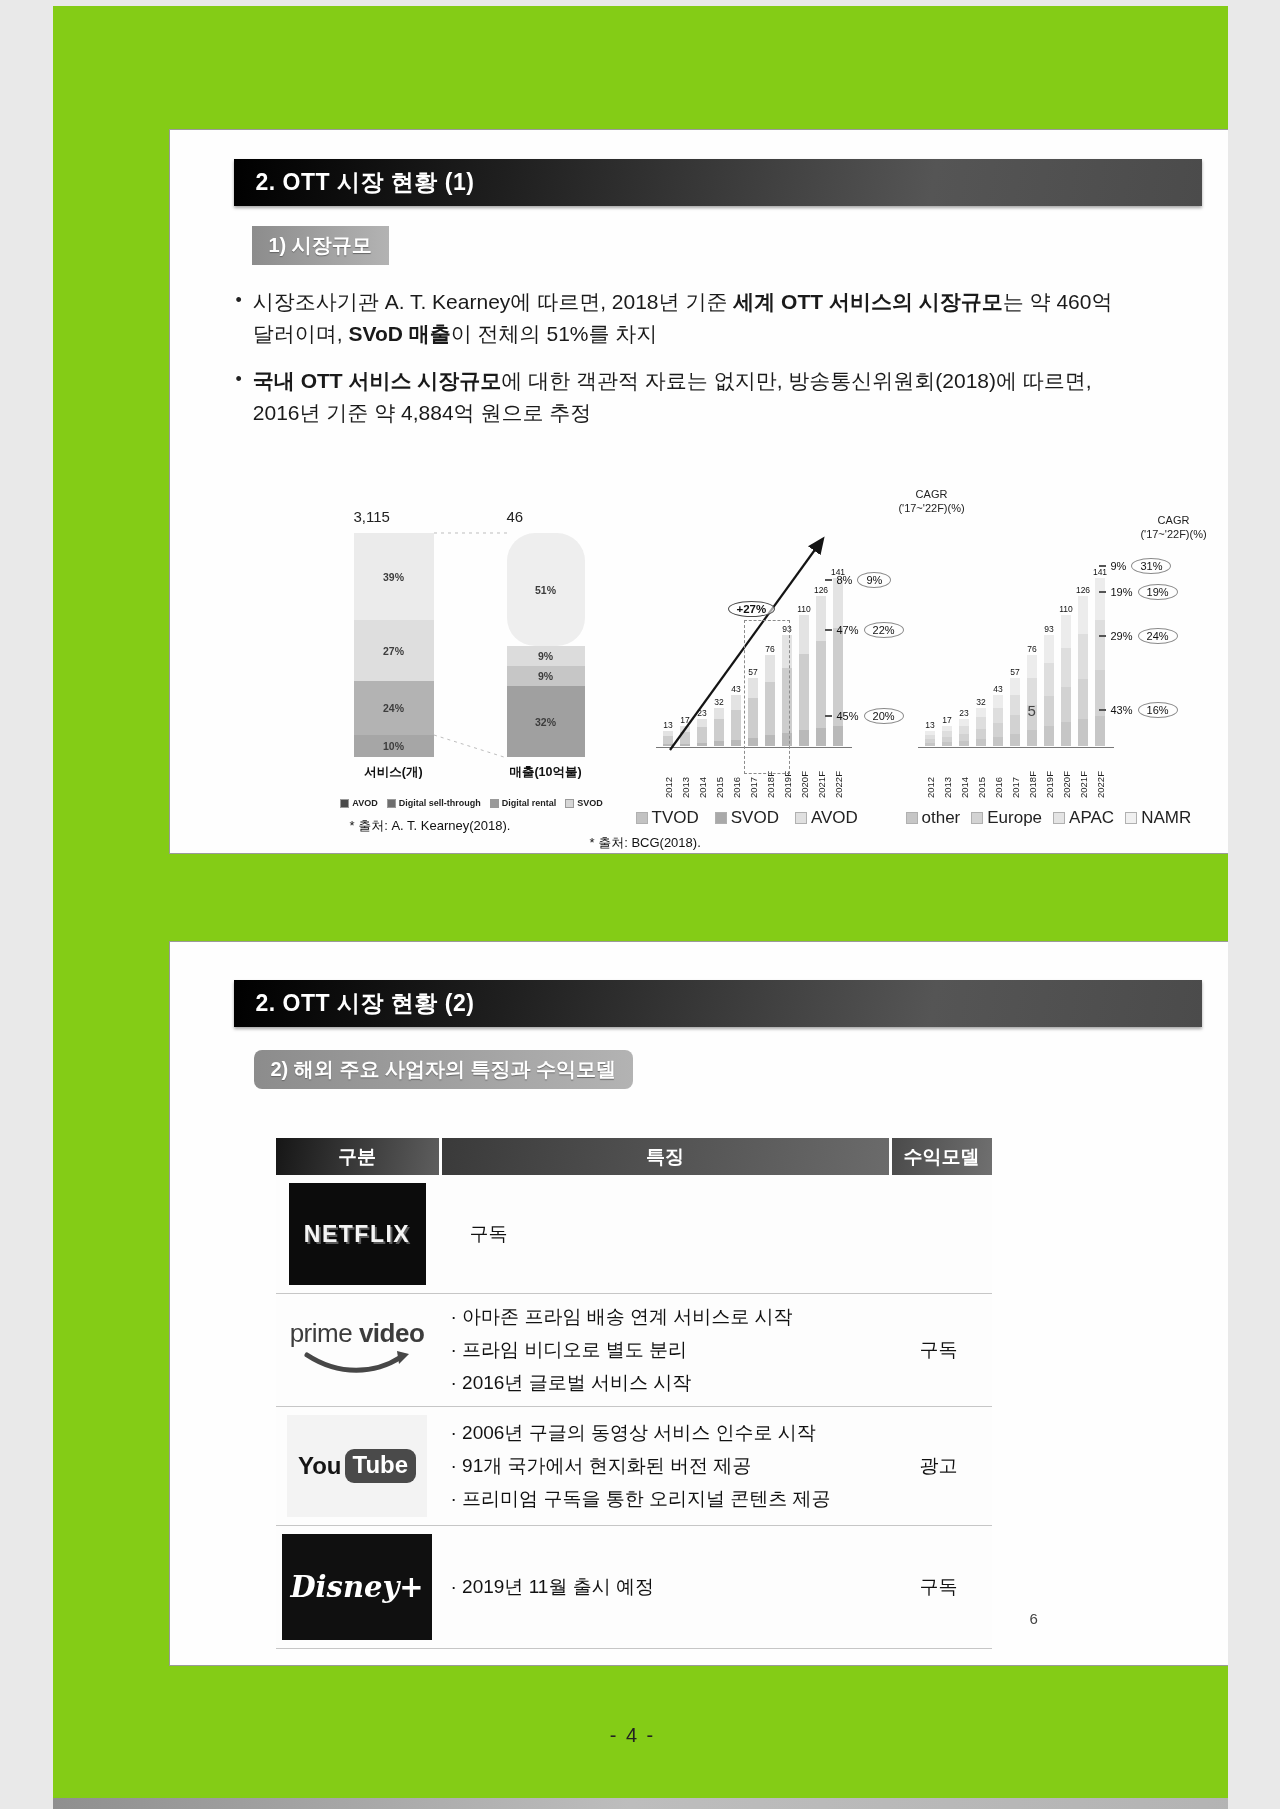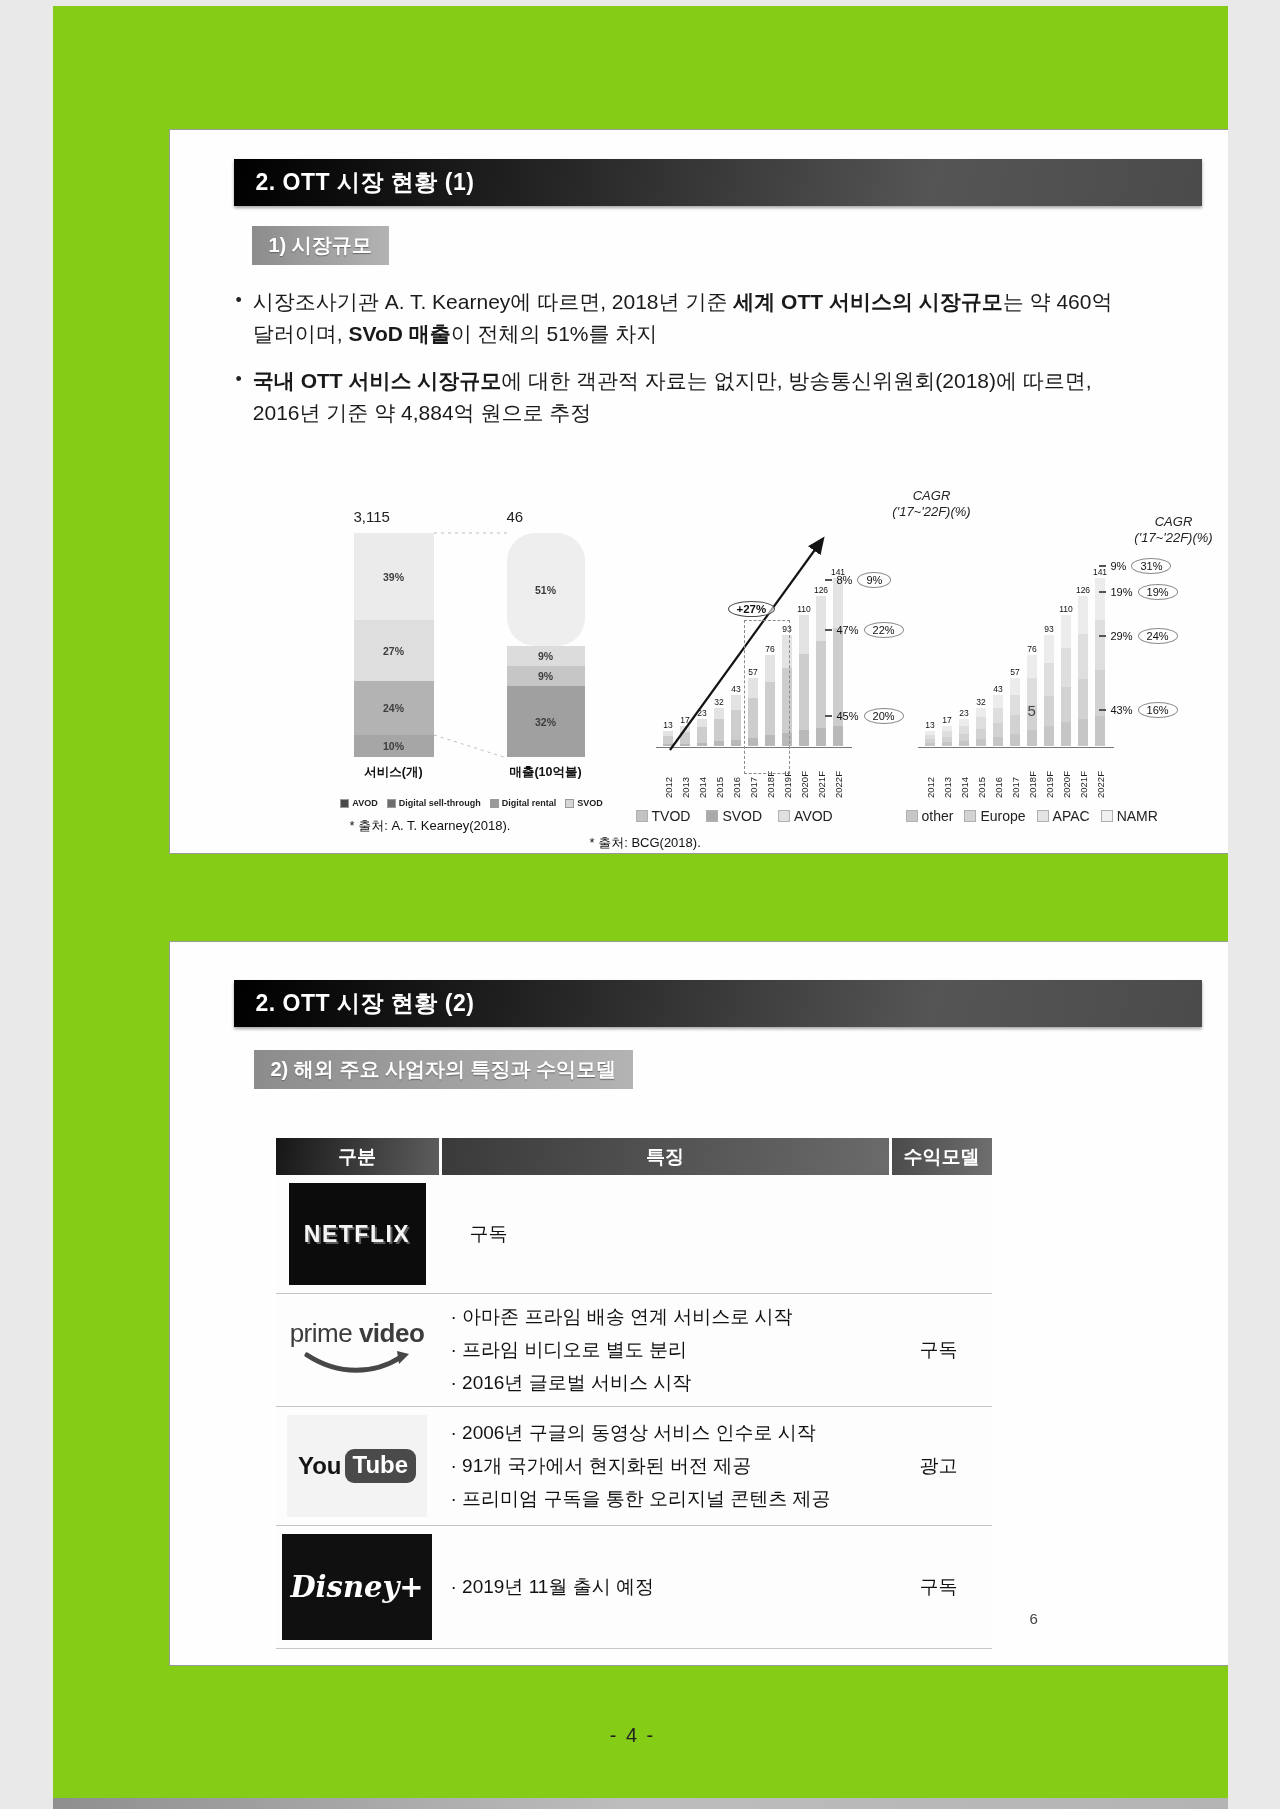--- a/index.html
+++ b/index.html
@@ -11,21 +11,21 @@
   #slide2{top:935px;}
   .slide-title{position:absolute;left:64px;width:968px;height:47px;
         background:linear-gradient(100deg,#000 0%,#1f1f1f 28%,#555 72%,#4b4b4b 100%);
         color:#fff;display:flex;align-items:center;padding-left:22px;box-sizing:border-box;
         font-size:23px;font-weight:bold;letter-spacing:.5px;box-shadow:0 2px 3px rgba(0,0,0,.35);}
   #slide1 .slide-title{top:29px;}
   #slide2 .slide-title{top:38px;}
   .section-label{position:absolute;display:inline-block;background:linear-gradient(to right,#8c8c8c,#b3b3b3);
         color:#fff;font-weight:bold;font-size:20px;padding:6px 17px;text-shadow:0 1px 1px #666;}
   #slide1 .section-label{left:82px;top:96px;}
-  #slide2 .section-label{left:84px;top:108px;}
+  #slide2 .section-label{left:84px;top:108px;border-radius:8px;}
   .bullets{position:absolute;left:66px;top:156px;width:920px;list-style:none;margin:0;padding:0;}
   .bullets li{display:flex;font-size:21px;color:#1a1a1a;line-height:1.5;margin-bottom:16px;}
   .bullet-dot{margin-right:11px;margin-top:1px;font-size:18px;color:#222;}
   .btext{display:block;width:880px;}
   .btext .b{font-weight:bold;}
   .pagenum{position:absolute;font-size:15px;color:#444;}
   #slide1 .pagenum{left:858px;top:572px;}
   #slide2 .pagenum{left:860px;top:668px;}
   .doc-pagenum{position:absolute;top:1718px;left:0;width:1160px;text-align:center;font-size:20px;color:#222;letter-spacing:2px;}
   .scan-band{position:absolute;left:0;top:1792px;width:1280px;height:17px;
@@ -59,27 +59,27 @@
   .val{font-size:8.5px;color:#111;margin-bottom:1px;white-space:nowrap;}
   .cbar{width:10px;}
   .axis{position:absolute;height:1px;background:#777;width:196px;}
   #chartB .axis{left:84px;top:285px;}
   #chartC .axis{left:16px;top:285px;}
   .years{position:absolute;display:flex;}
   #chartB .years{left:88px;top:288px;}
   #chartC .years{left:20px;top:288px;}
   .year{width:17px;height:48px;writing-mode:vertical-rl;text-orientation:mixed;transform:rotate(180deg);
         font-size:9.5px;color:#222;display:flex;align-items:center;}
-  .clegend2{position:absolute;display:flex;font-size:14px;color:#222;}
+  .clegend2{position:absolute;display:flex;font-size:17px;color:#222;}
   #chartB .clegend2{left:64px;top:346px;gap:16px;}
   #chartC .clegend2{left:4px;top:346px;gap:11px;}
   .lgmark2{width:10px;height:10px;display:inline-block;margin-right:4px;border:1px solid #b0b0b0;}
   .csource2{position:absolute;font-size:13px;color:#111;}
   #chartB .csource2{left:18px;top:372px;}
-  .cagrhead{position:absolute;text-align:center;font-size:13px;color:#222;line-height:1.25;font-style:italic;}
+  .cagrhead{position:absolute;text-align:center;font-size:11px;color:#222;line-height:1.25;}
   #chartB .cagrhead{left:300px;top:26px;width:120px;}
   #chartC .cagrhead{left:212px;top:52px;width:120px;}
   .annrow{position:absolute;display:flex;align-items:center;gap:5px;font-size:11px;color:#111;white-space:nowrap;}
   #chartB .annrow{left:253px;}
   #chartC .annrow{left:197px;}
   .tick{width:7px;height:1.5px;background:#555;display:inline-block;}
   .pill{border:1.4px solid #8b8b8b;border-radius:50%;padding:1px 8px;font-size:11px;}
   #chartB svg.arrow{position:absolute;left:0;top:0;}
   #chartB .grow{position:absolute;left:156px;top:139px;border:1.5px solid #4a4a4a;border-radius:50%;
         padding:1px 8px;font-size:11.5px;font-weight:bold;color:#111;background:rgba(255,255,255,.6);}

